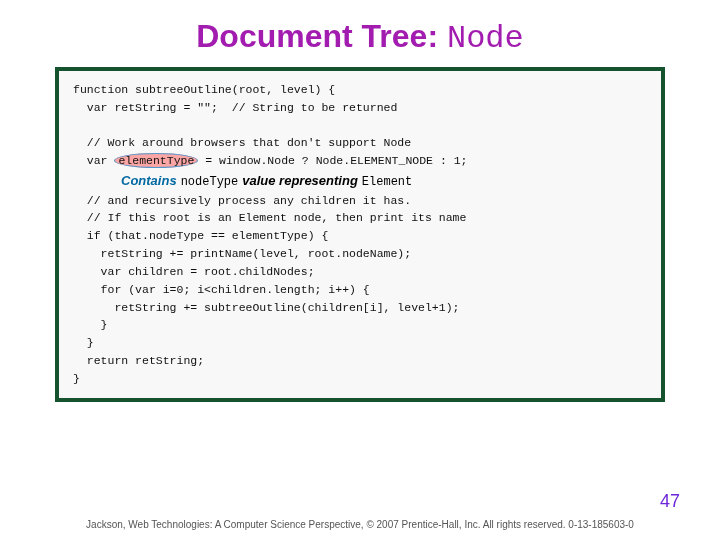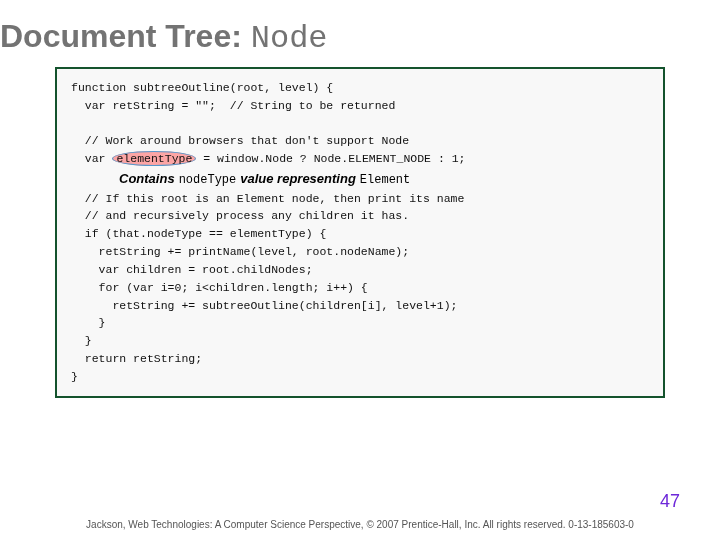--- a/index.html
+++ b/index.html
@@ -6,34 +6,35 @@
     body {
       width: 720px;
       height: 540px;
       background: #ffffff;
       font-family: Arial, sans-serif;
       position: relative;
       overflow: hidden;
     }
 
     .page-title {
+      text-align: center;
       padding-top: 18px;
       padding-bottom: 10px;
       font-size: 32px;
       font-weight: bold;
-      color: #737373;
+      color: #a21caf;
     }
     .page-title .mono-part {
       font-family: 'Courier New', Courier, monospace;
       font-weight: normal;
     }
 
     .code-box {
       margin: 0 55px;
-      border: 2px solid #14532d;
+      border: 4px solid #14532d;
       background: #f8f8f8;
       padding: 10px 14px;
       font-family: 'Courier New', Courier, monospace;
       font-size: 11.5px;
       line-height: 1.55;
       color: #111;
       position: relative;
     }
 
     .code-line {
@@ -53,21 +54,21 @@
       display: flex;
       align-items: baseline;
       gap: 4px;
       font-family: Arial, sans-serif;
       font-size: 13px;
       margin-left: 48px;
       margin-top: 1px;
     }
     .callout-contains {
       font-style: italic;
-      color: #000000;
+      color: #0369a1;
       font-weight: bold;
     }
     .callout-nodetype {
       font-family: 'Courier New', Courier, monospace;
       font-size: 12px;
       color: #000;
     }
     .callout-value {
       font-weight: bold;
       font-style: italic;
@@ -111,22 +112,22 @@
   <span class="code-line">  // Work around browsers that don't support Node</span>
   <span class="code-line">  var <span class="highlight-oval">elementType</span> = window.Node ? Node.ELEMENT_NODE : 1;</span>
 
   <div class="callout-line">
     <span class="callout-contains">Contains</span>
     <span class="callout-nodetype">nodeType</span>
     <span class="callout-value">value representing</span>
     <span class="callout-element">Element</span>
   </div>
 
+  <span class="code-line">  // and recursively process any children it has.</span>
   <span class="code-line">  // If this root is an Element node, then print its name</span>
-  <span class="code-line">  // and recursively process any children it has.</span>
   <span class="code-line">  if (that.nodeType == elementType) {</span>
   <span class="code-line">    retString += printName(level, root.nodeName);</span>
   <span class="code-line">    var children = root.childNodes;</span>
   <span class="code-line">    for (var i=0; i&lt;children.length; i++) {</span>
   <span class="code-line">      retString += subtreeOutline(children[i], level+1);</span>
   <span class="code-line">    }</span>
   <span class="code-line">  }</span>
   <span class="code-line">  return retString;</span>
   <span class="code-line">}</span>
 </div>

